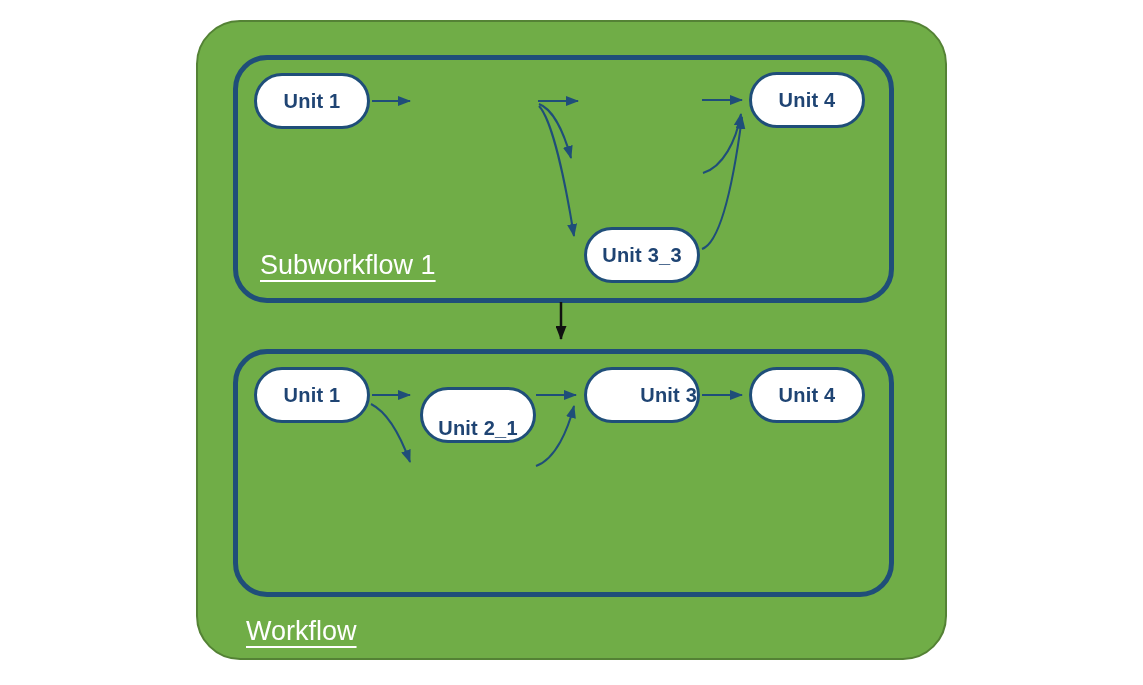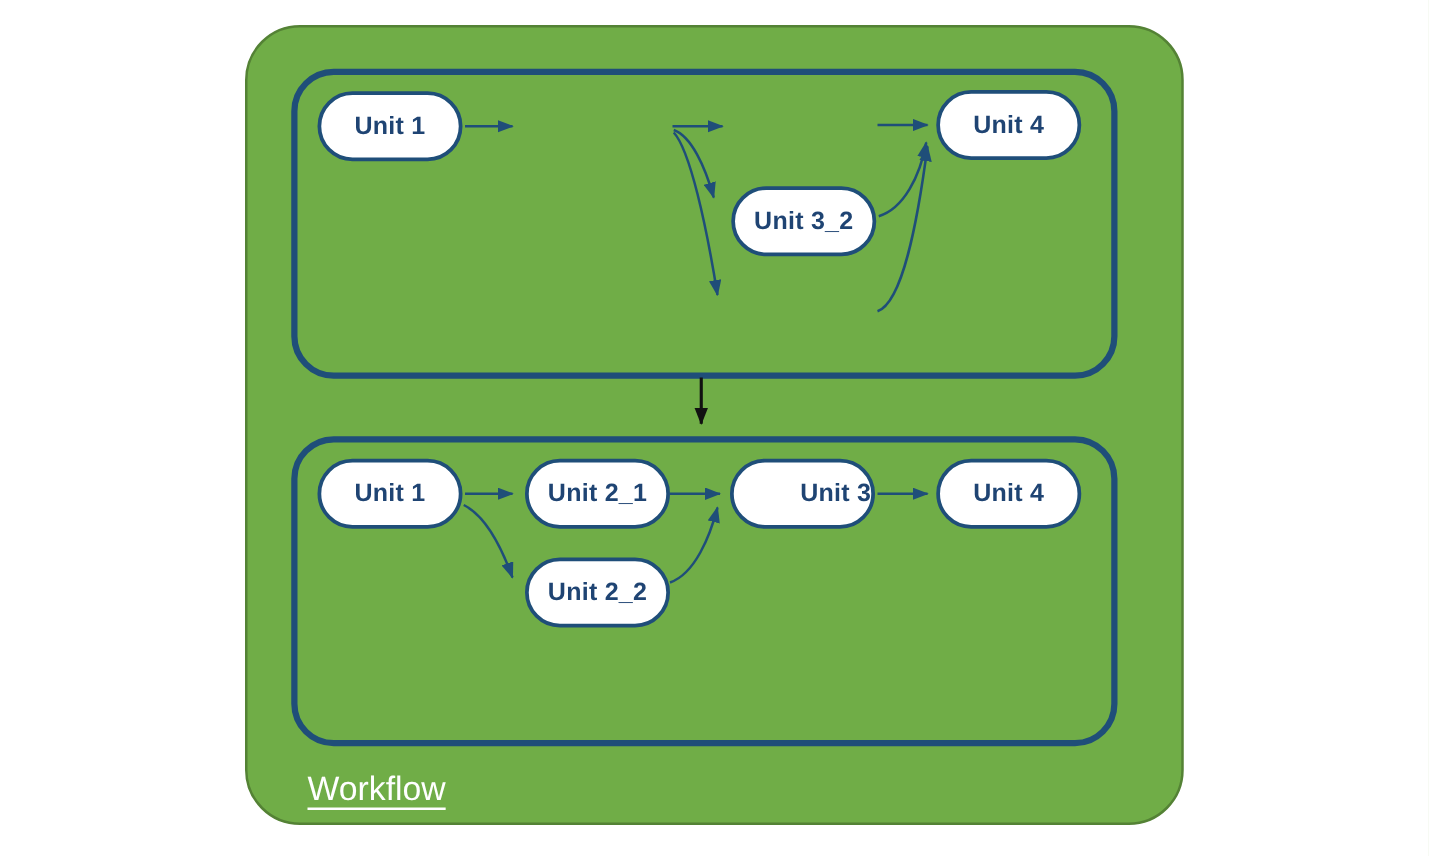--- a/index.html
+++ b/index.html
@@ -76,43 +76,41 @@
 <div class="stage">
 
   <div class="workflow">
     <div class="subwf subwf1" style="left:35px; top:33px;"></div>
     <div class="subwf subwf2" style="left:35px; top:327px;"></div>
   </div>
 
   <div class="node" style="left:254px; top:73px;">
       <span>Unit 1</span>
     </div>
-  <div class="node" style="left:585px; top:149px;">
-      <span>Unit 3_2</span>
+  <div class="node" style="left:584px; top:227px;">
+      <span>Unit 3_3</span>
     </div>
   <div class="node" style="left:749px; top:72px;">
       <span>Unit 4</span>
     </div>
 
   <div class="node" style="left:254px; top:367px;">
       <span>Unit 1</span>
     </div>
-  <div class="node" style="left:420px; top:367px;">
+  <div class="node" style="left:420px; top:387px;align-items:flex-end;">
       <span>Unit 2_1</span>
-    </div>
-  <div class="node" style="left:420px; top:446px;">
-      <span>Unit 2_2</span>
     </div>
   <div class="node" style="left:584px; top:367px;justify-content:flex-end;">
       <span>Unit 3</span>
     </div>
   <div class="node" style="left:749px; top:367px;">
       <span>Unit 4</span>
     </div>
 
+  <div class="zone-label" style="left:260px; top:250px;">Subworkflow 1</div>
   <div class="zone-label" style="left:246px; top:616px;">Workflow</div>
 
   <svg class="edges" viewBox="0 0 1143 685" xmlns="http://www.w3.org/2000/svg">
     <defs>
       <marker id="ah-navy" markerUnits="userSpaceOnUse" markerWidth="13" markerHeight="10" refX="12" refY="5" orient="auto">
         <path d="M0,0 L13,5 L0,10 Z" fill="#1f4e79"></path>
       </marker>
       <marker id="ah-black" markerUnits="userSpaceOnUse" markerWidth="14" markerHeight="11" refX="13" refY="5.5" orient="auto">
         <path d="M0,0 L14,5.5 L0,11 Z" fill="#111111"></path>
       </marker>

